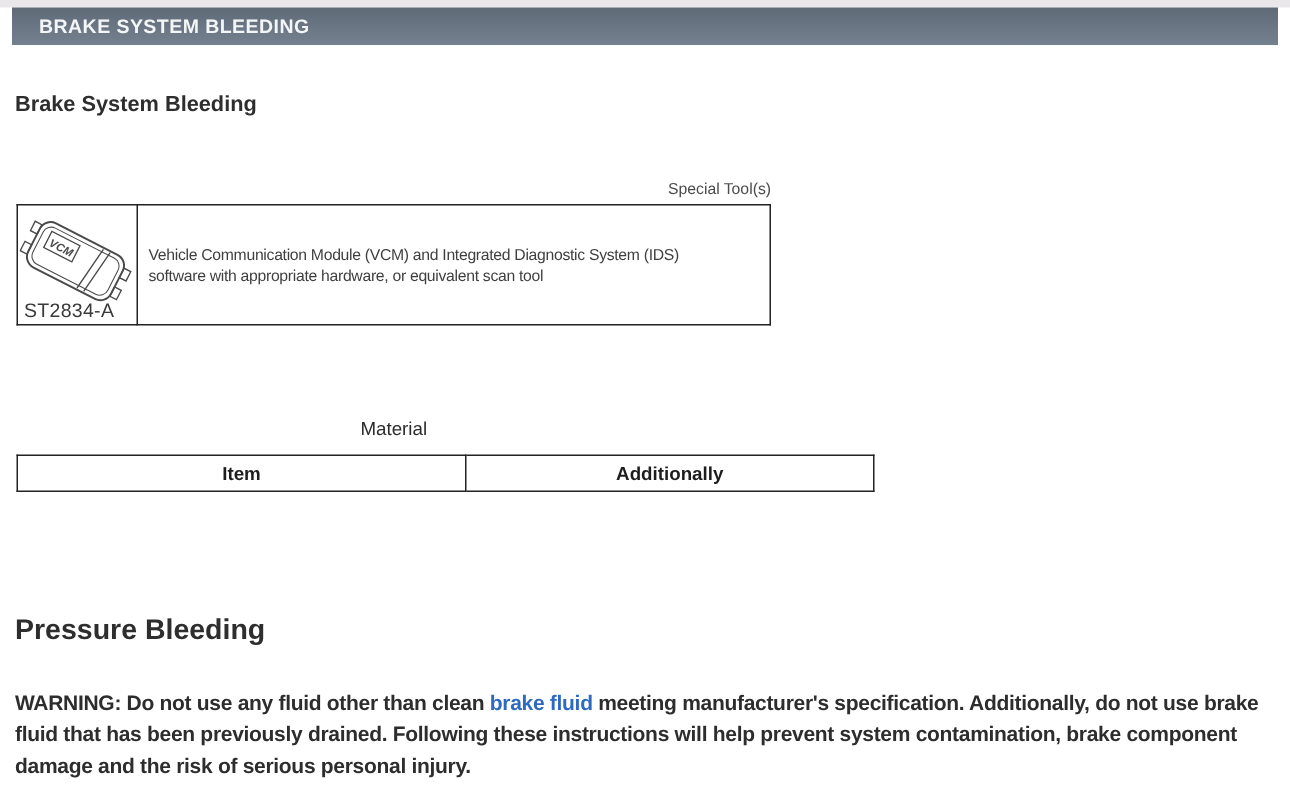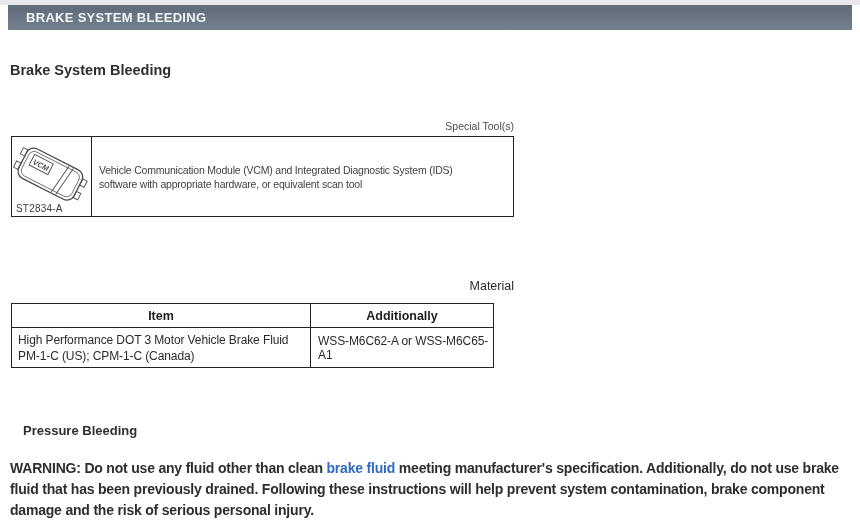--- a/index.html
+++ b/index.html
@@ -39,36 +39,36 @@
   }
   .tools-table {
     position: absolute; left: 11px; top: 136px;
     width: 503px; height: 81px;
     border-collapse: collapse; table-layout: fixed;
   }
   .tools-table td { border: 1.6px solid #222222; }
   .tool-img-cell { width: 80px; padding: 0; position: relative; vertical-align: middle; text-align: center; }
   .tool-id {
     position: absolute; left: 4px; bottom: 2px;
-    font-size: 10px; color: #3a3a3a; letter-spacing: 0.2px;
+    font-size: 13px; color: #3a3a3a; letter-spacing: 0.2px;
   }
   .tool-desc-cell {
     font-size: 10.5px; line-height: 14px; color: #3f3f3f;
     letter-spacing: -0.2px;
     padding: 0 46px 0 7px;
     vertical-align: middle;
   }
   .caption-material {
     position: absolute; left: 11px; top: 279px; width: 503px;
-    text-align: right;
+    text-align: center;
     font-size: 12.5px; color: #2b2b2b;
   }
   .material-table {
     position: absolute; left: 11px; top: 303px;
-    width: 483px;
+    width: 572px;
     border-collapse: collapse; table-layout: fixed;
   }
   .material-table th, .material-table td { border: 1.6px solid #222222; }
   .material-table th {
     height: 23px; padding: 0;
     font-size: 12.5px; font-weight: bold; color: #1d1d1d;
     text-align: center;
   }
   .item-cell {
     height: 33px;
@@ -78,22 +78,22 @@
     vertical-align: middle;
   }
   .spec-cell {
     font-size: 12px; color: #2a2a2a;
     letter-spacing: -0.1px;
     padding: 0 2px 0 7px;
     vertical-align: middle;
   }
   .h-sub {
     position: absolute; left: 10px; top: 410px;
-    margin: 13px;
-    font-size: 13px; font-weight: bold; color: #2e2e2e;
+    margin: 0;
+    font-size: 19px; font-weight: bold; color: #2e2e2e;
   }
   .warning {
     position: absolute; left: 10px; top: 458px;
     width: 843px; margin: 0;
     font-size: 14px; line-height: 21px; font-weight: bold;
     letter-spacing: -0.2px;
     color: #2d2d2d;
   }
   .link { color: #2e6ac1; text-decoration: none; cursor: pointer; }
   .tool-svg { display: block; margin: 0 auto; }
@@ -147,24 +147,20 @@
   <table class="material-table">
     <colgroup>
         <col style="width:299px">
         <col>
       </colgroup>
     <tbody>
         <tr>
       <th>Item</th>
       <th>Additionally</th>
     </tr>
-    <tr>
-      <td class="item-cell">High Performance DOT 3 Motor Vehicle Brake Fluid PM-1-C (US); CPM-1-C (Canada)</td>
-      <td class="spec-cell">WSS-M6C62-A or WSS-M6C65-A1</td>
-    </tr>
   </tbody>
     </table>
 
   <h2 class="h-sub">Pressure Bleeding</h2>
 
   <p class="warning"><span>WARNING: Do not use any fluid other than clean </span><a class="link" href="#">brake fluid</a><span> meeting manufacturer's specification. Additionally, do not use brake fluid that has been previously drained. Following these instructions will help prevent system contamination, brake component damage and the risk of serious personal injury.</span></p>
 
 </div>
 
 </body></html>

